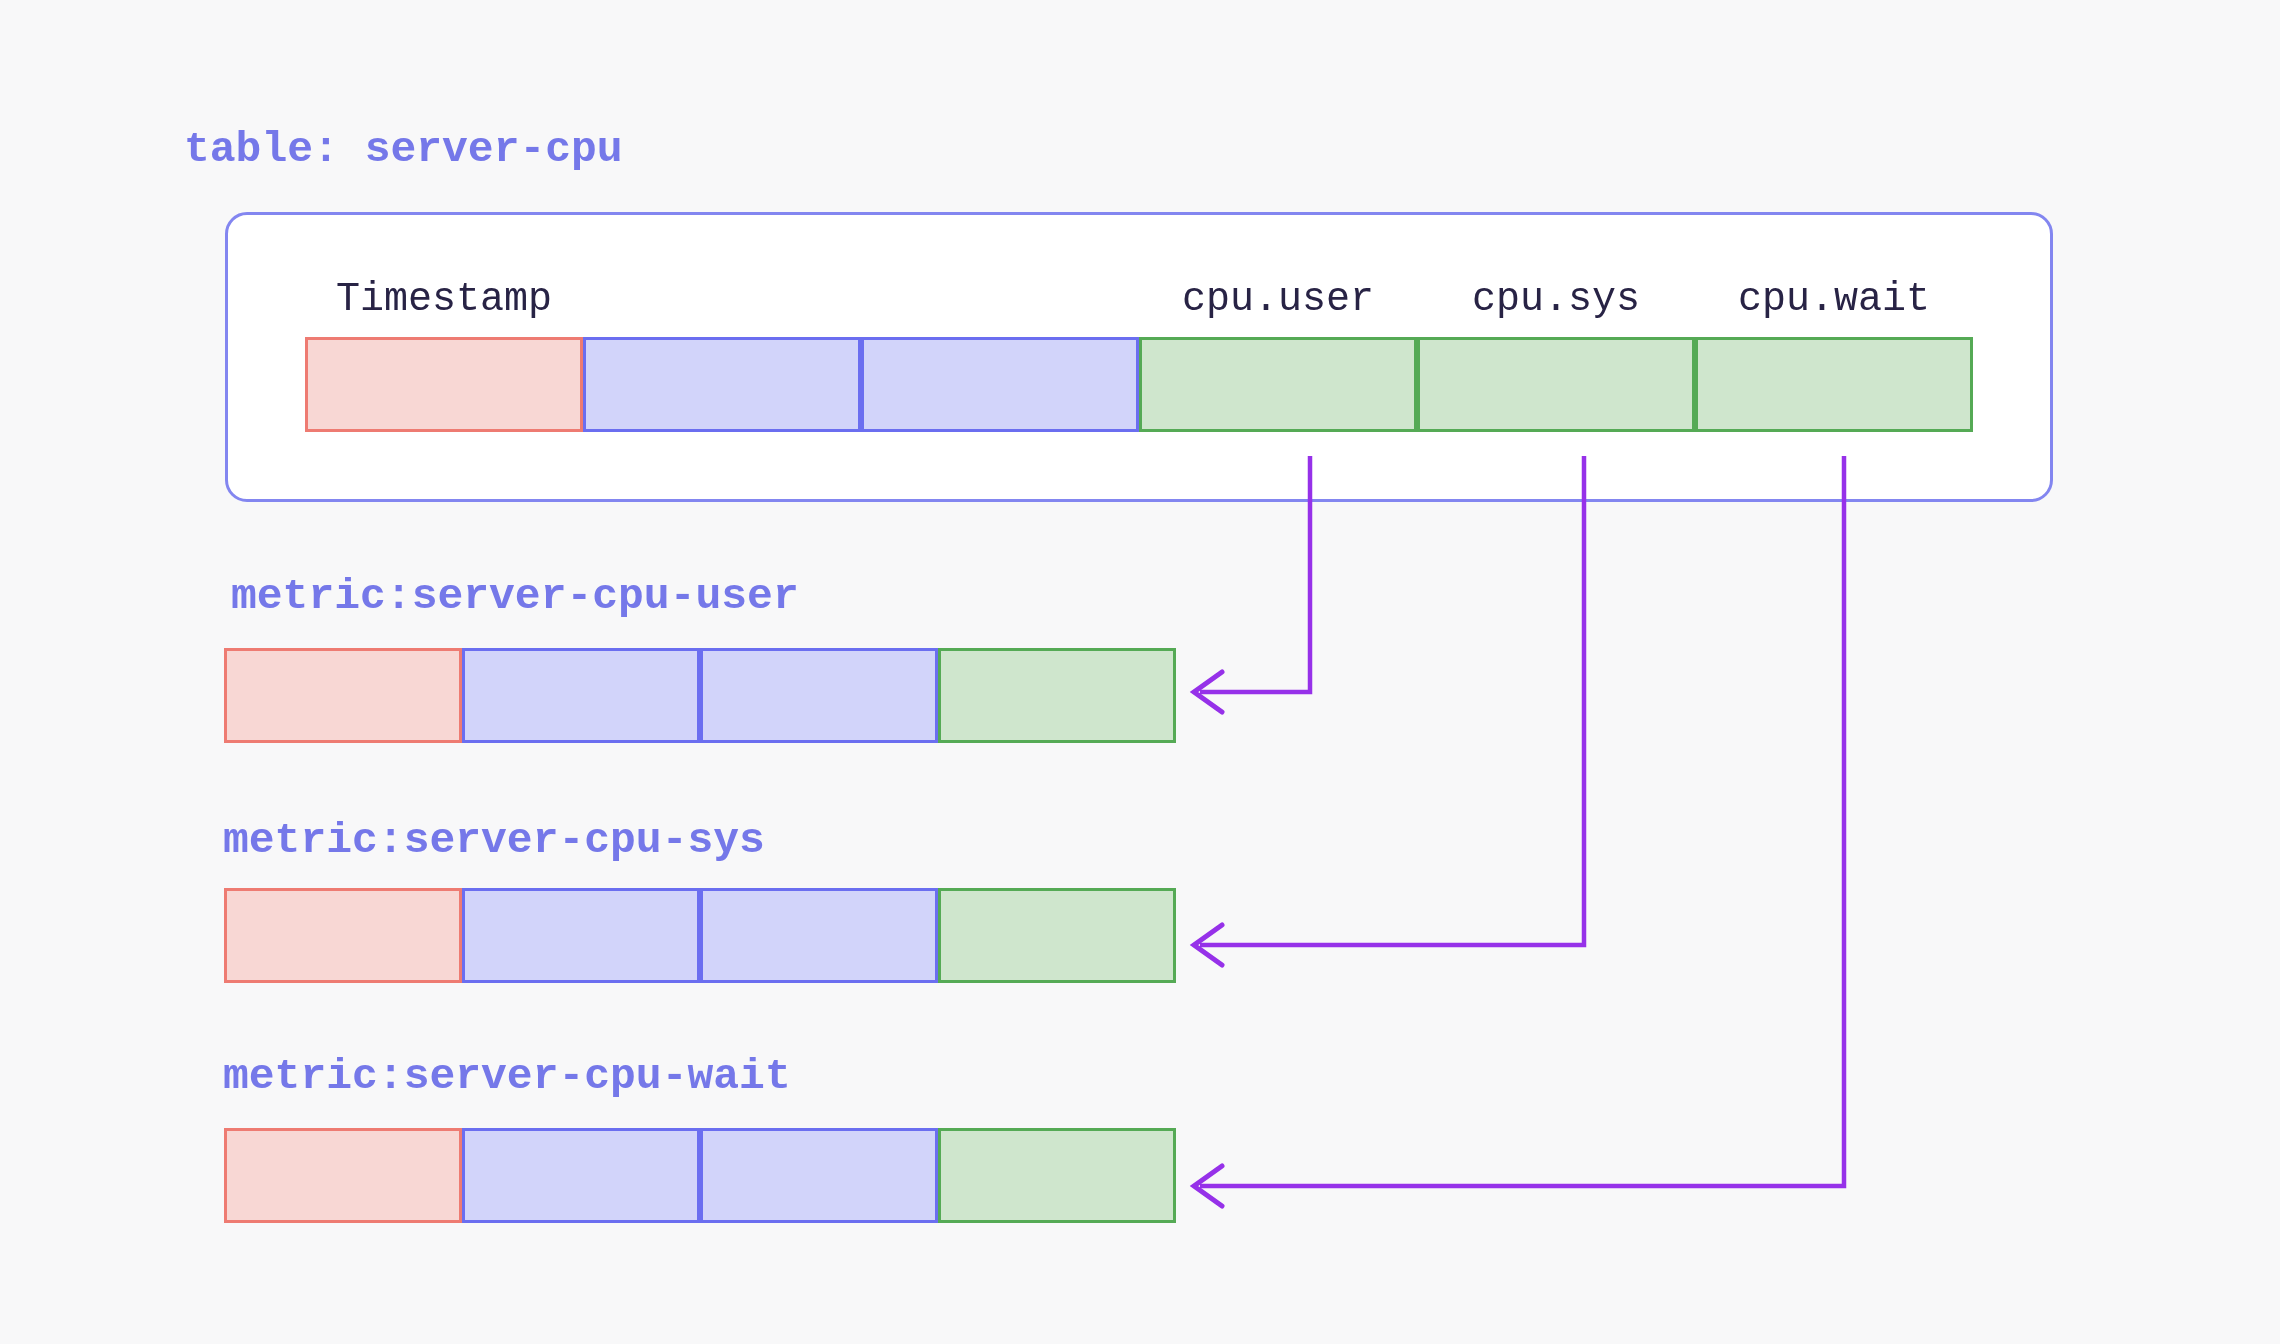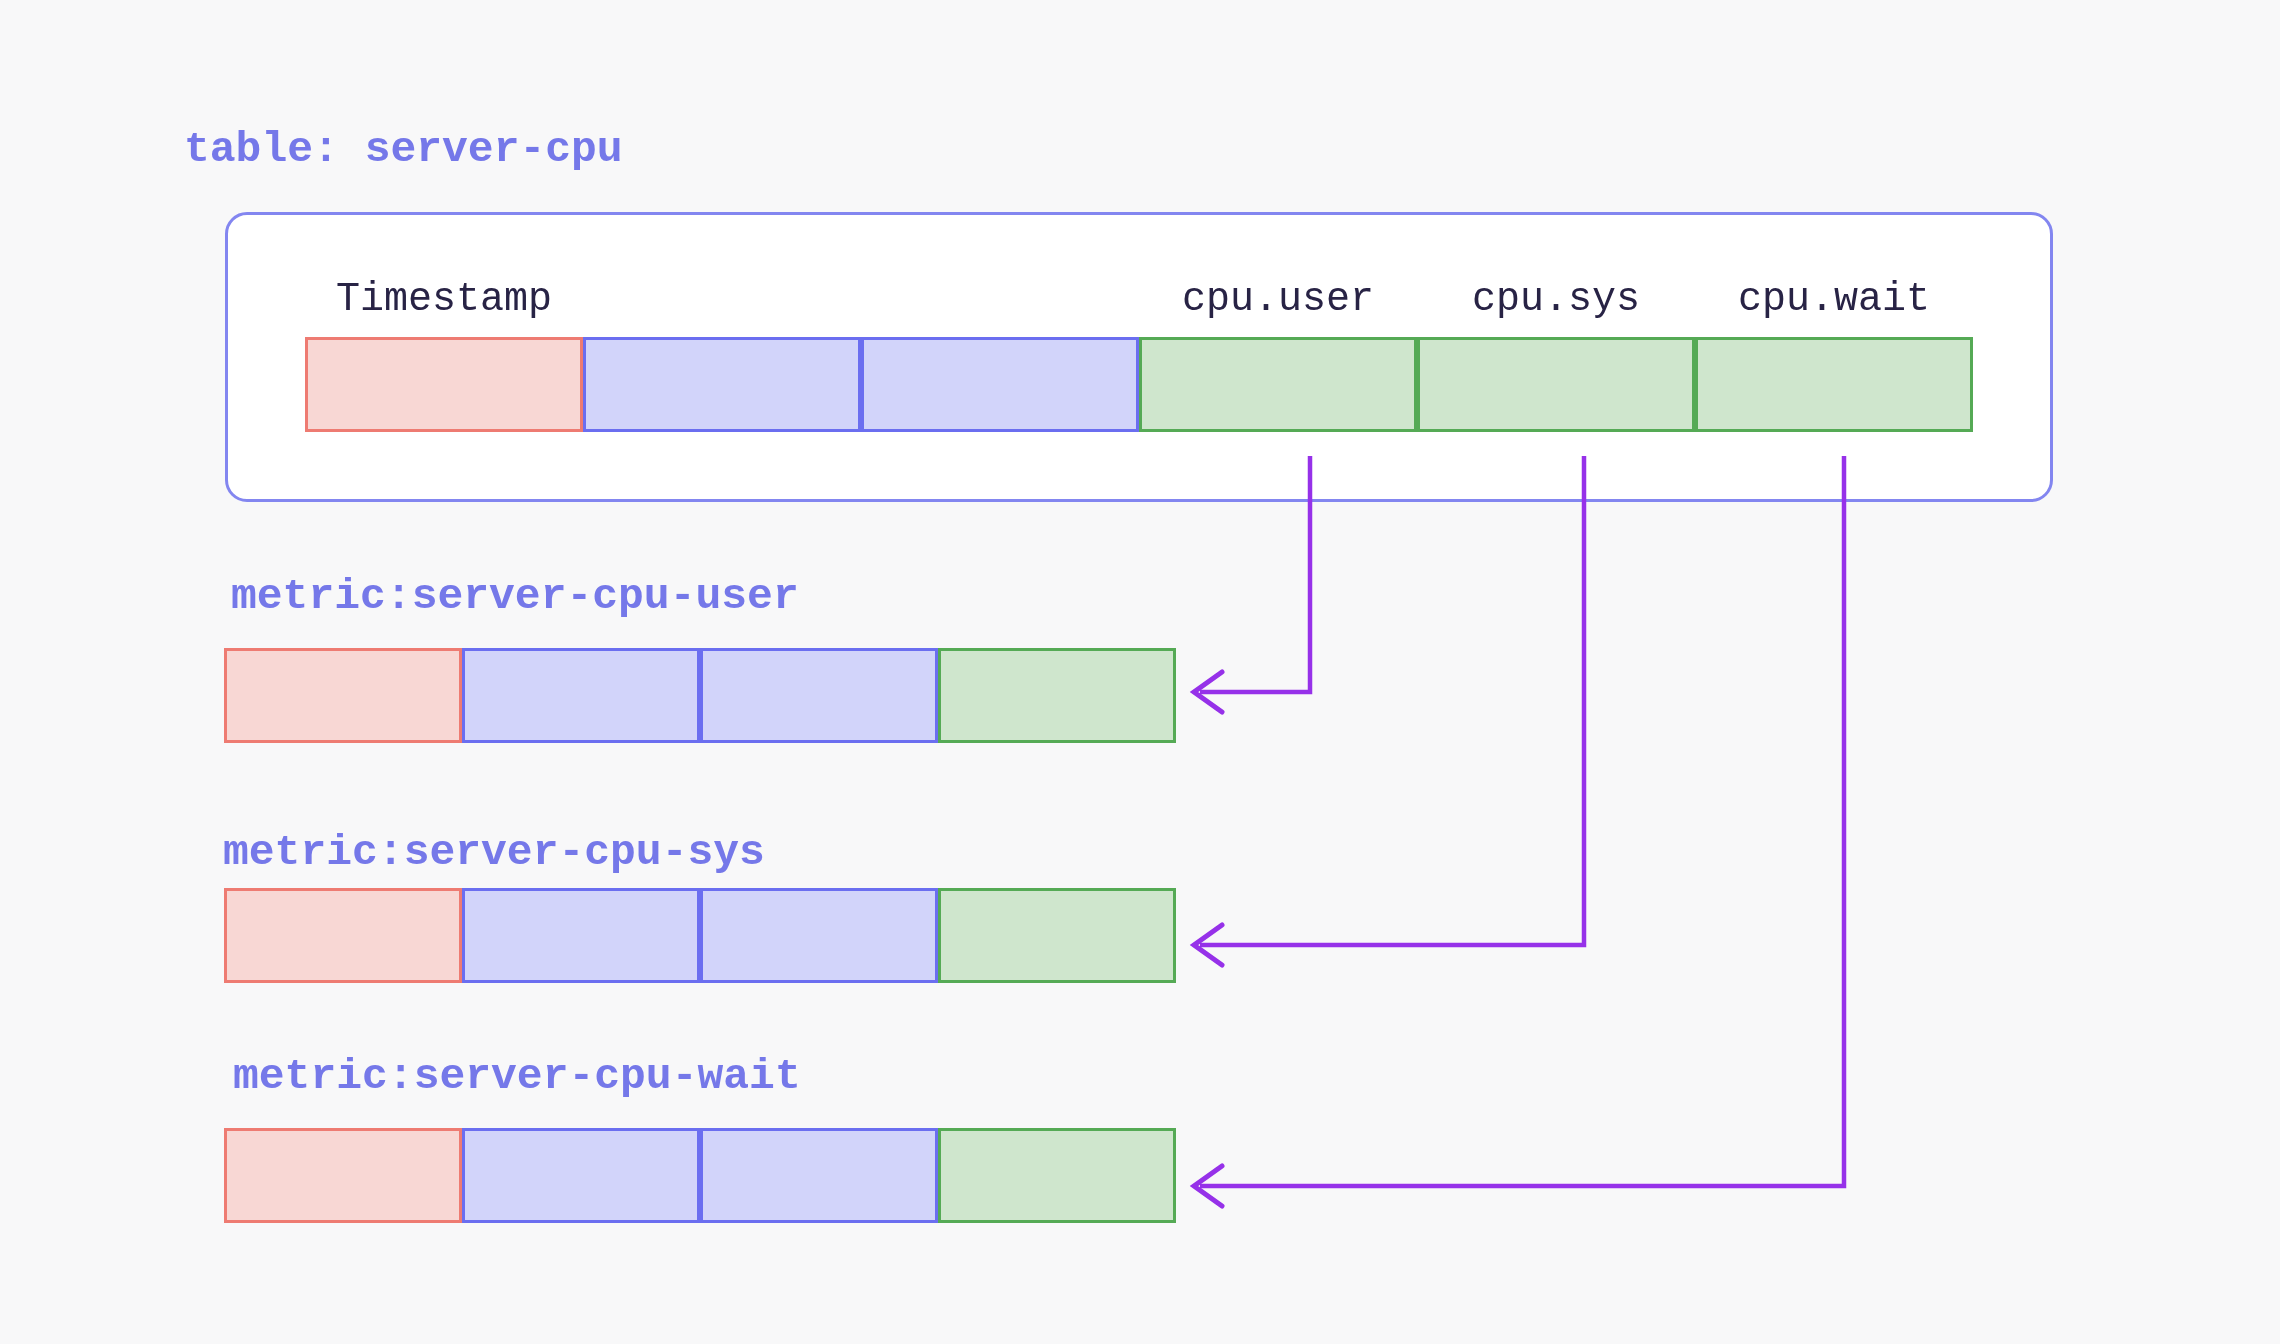--- a/index.html
+++ b/index.html
@@ -93,22 +93,22 @@
     position: absolute;
     left: 223px;
     height: 52px;
     line-height: 52px;
     font-size: 43px;
     font-weight: 700;
     color: var(--accent-text, #7578e9);
     white-space: pre;
   }
   .mt-1 { top: 571px; margin-left: 8px; }
-  .mt-2 { top: 815px; margin-top: 12px; }
-  .mt-3 { top: 1051px; margin-left: 10px; }
+  .mt-2 { top: 815px; }
+  .mt-3 { top: 1051px; }
   .row-1 { top: 648px; }
   .row-2 { top: 888px; }
   .row-3 { top: 1128px; }
 
   .arrow-overlay {
     position: absolute;
     left: 0;
     top: 0;
     width: 2280px;
     height: 1344px;

